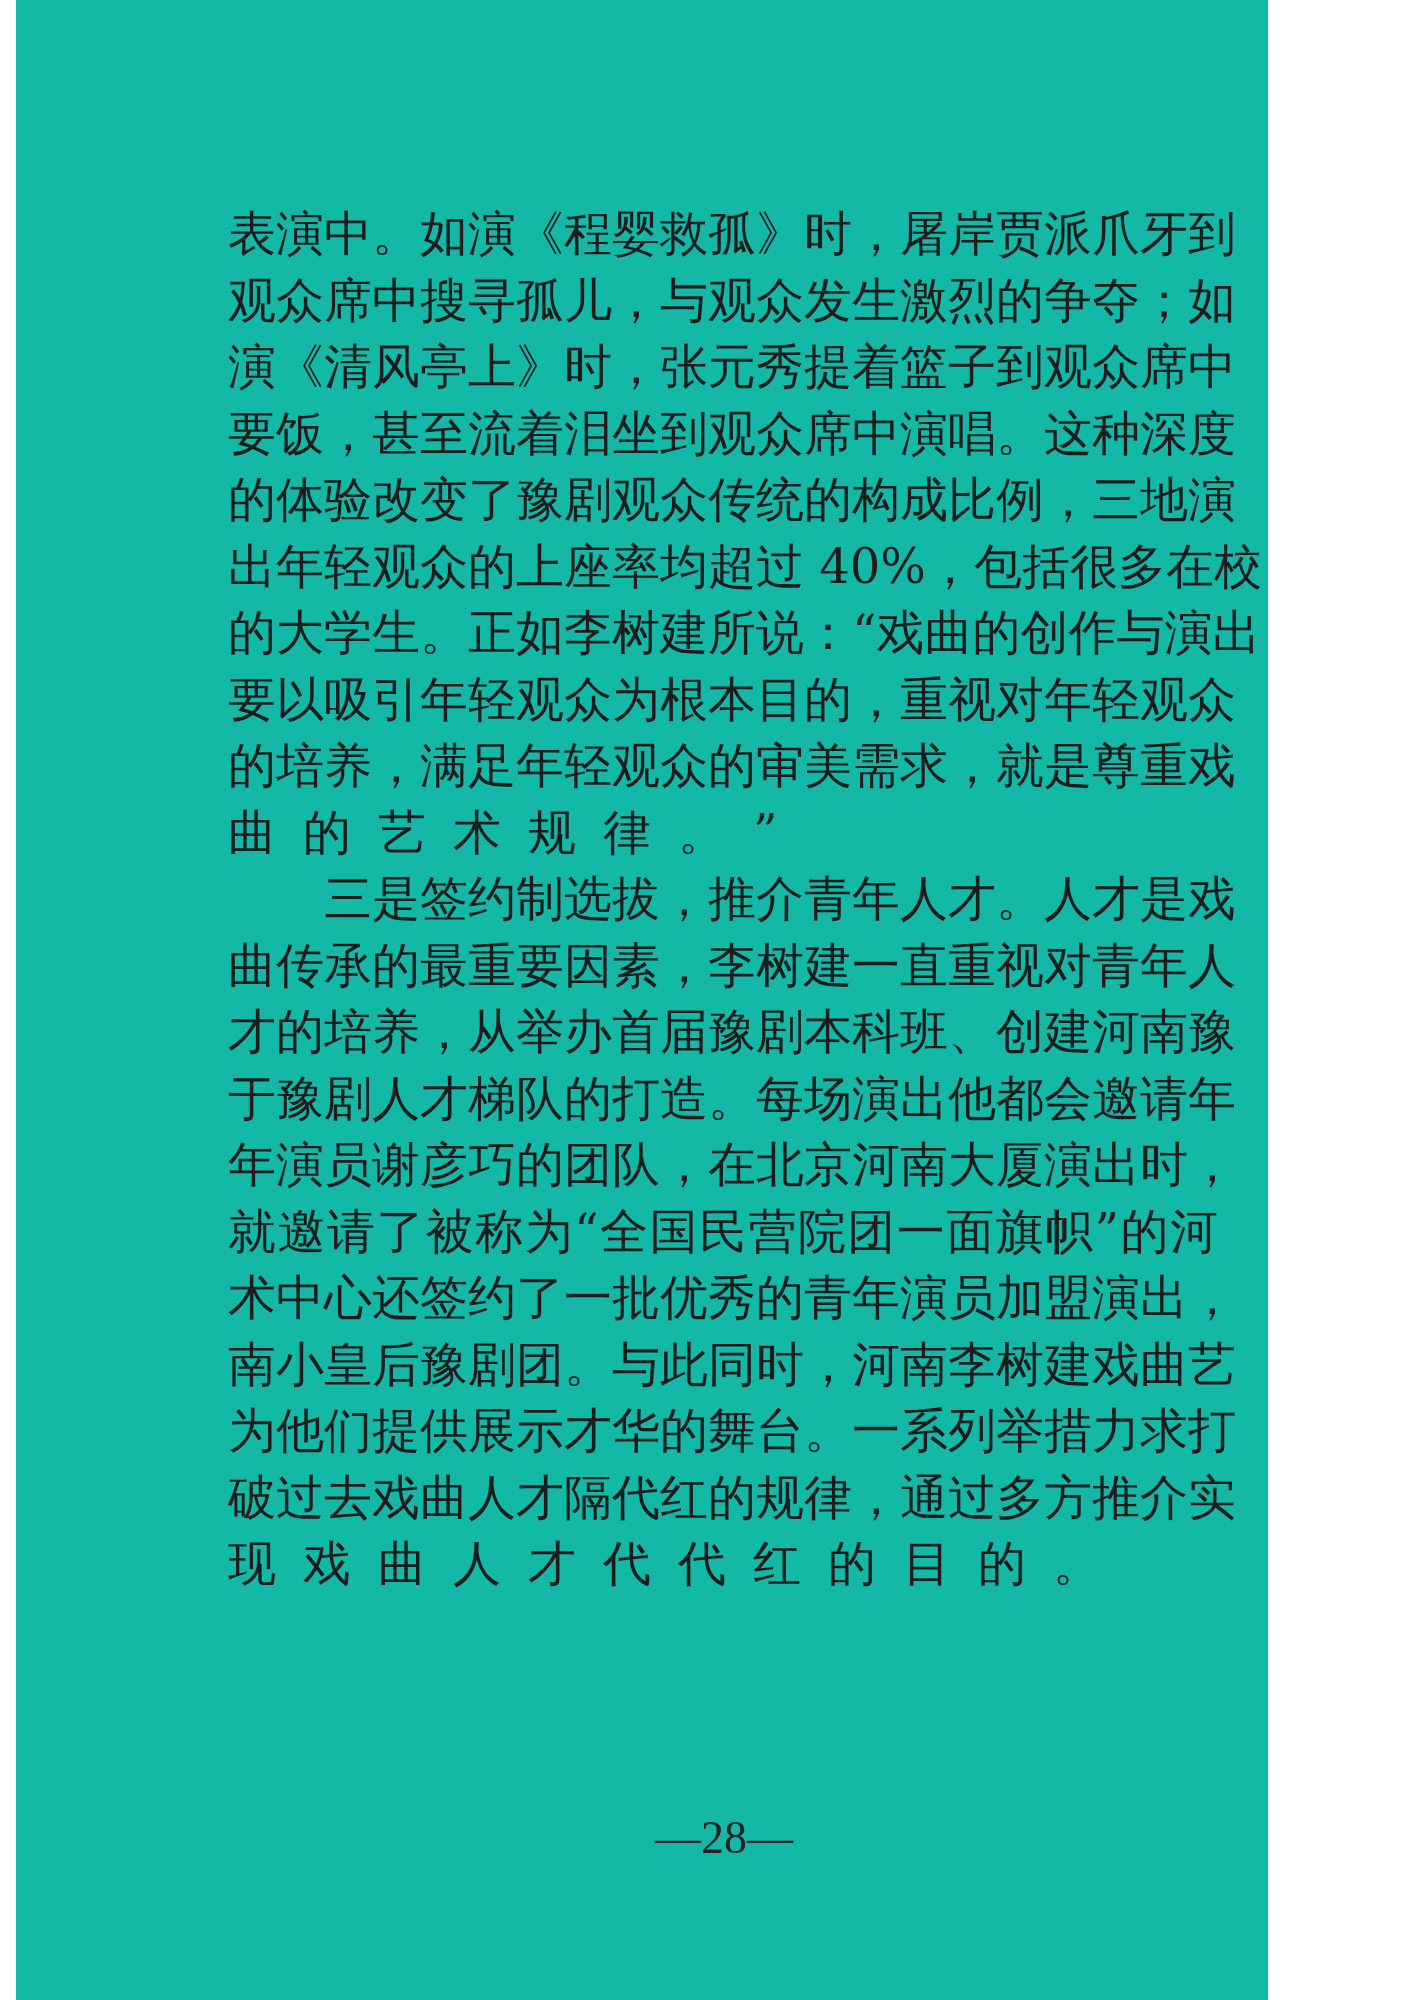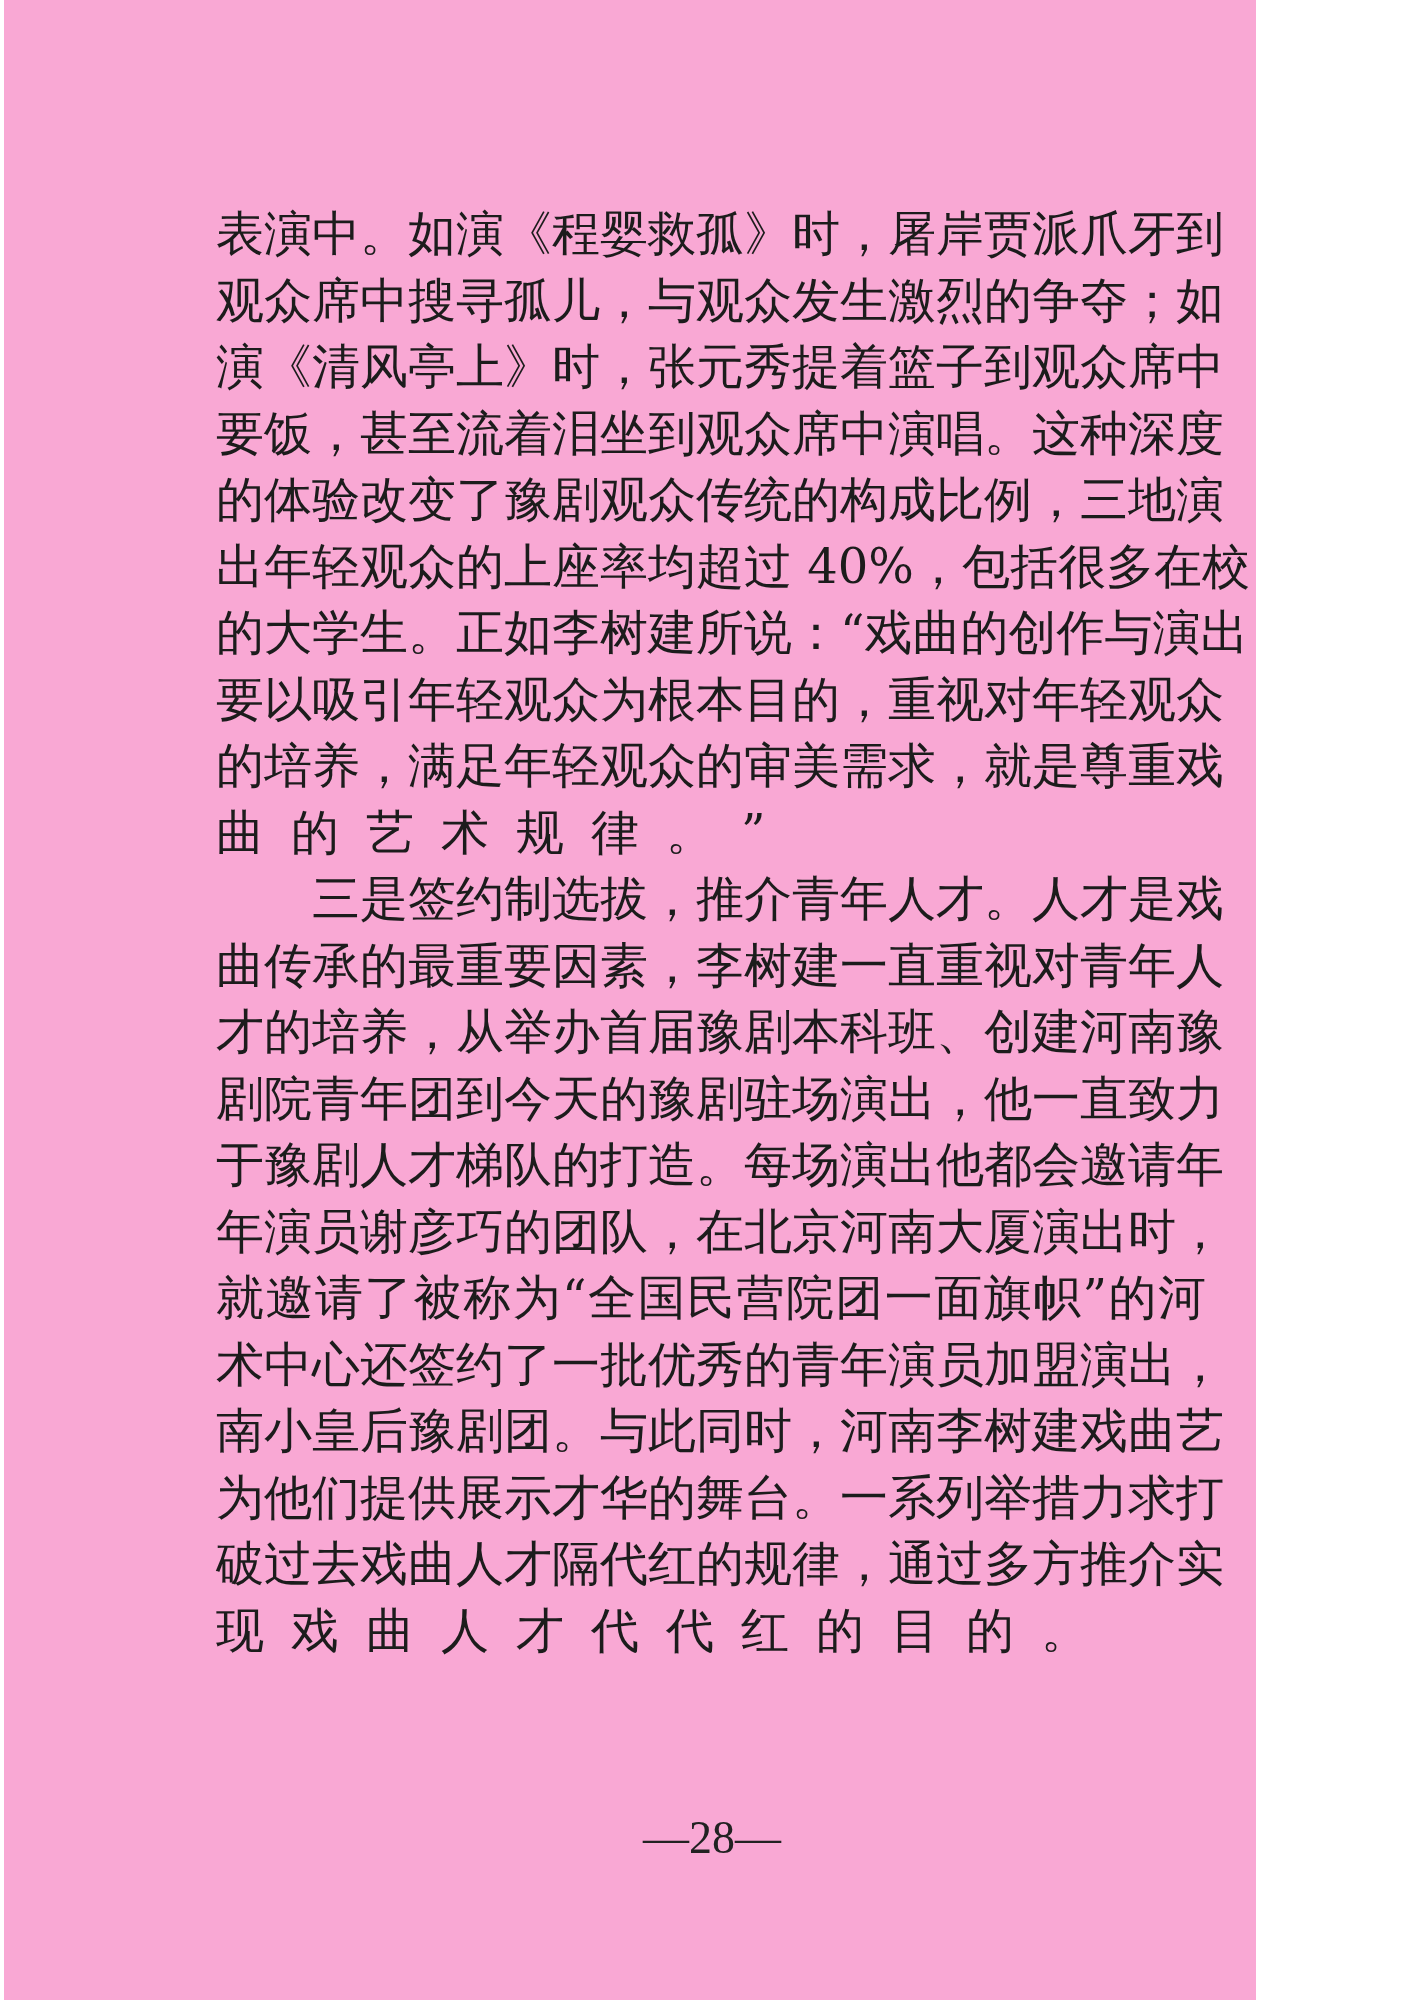--- a/index.html
+++ b/index.html
@@ -10,24 +10,24 @@
     body {
       width: 1416px;
       height: 2000px;
       position: relative;
       overflow: hidden;
       font-family: "DejaVu Serif", "Liberation Serif", serif;
       color: #1a1a1a;
     }
     .page {
       position: absolute;
-      left: 4px; top: 0;
+      left: 16px; top: 0;
       width: 1252px;
       height: 2000px;
-      background: #f9a8d4;
+      background: #14b8a6;
     }
     .text-block {
       position: absolute;
       left: 212px;
       top: 200px;
       width: 990px;
     }
     .line {
       position: relative;
       height: 66.5px;
@@ -75,21 +75,20 @@
     <div class="line">的体验改变了豫剧观众传统的构成比例，三地演</div>
     <div class="line">出年轻观众的上座率均超过 40%，包括很多在校</div>
     <div class="line">的大学生。正如李树建所说：“戏曲的创作与演出</div>
     <div class="line">要以吸引年轻观众为根本目的，重视对年轻观众</div>
     <div class="line">的培养，满足年轻观众的审美需求，就是尊重戏</div>
     <div class="line last">曲的艺术规律。”</div>
 
     <div class="line indent"><span class="bold">三是签约制选拔，推介青年人才。</span><span>人才是戏</span></div>
     <div class="line">曲传承的最重要因素，李树建一直重视对青年人</div>
     <div class="line">才的培养，从举办首届豫剧本科班、创建河南豫</div>
-    <div class="line">剧院青年团到今天的豫剧驻场演出，他一直致力</div>
     <div class="line">于豫剧人才梯队的打造。每场演出他都会邀请年</div>
     <div class="line">年演员谢彦巧的团队，在北京河南大厦演出时，</div>
     <div class="line">就邀请了被称为“全国民营院团一面旗帜”的河</div>
     <div class="line">术中心还签约了一批优秀的青年演员加盟演出，</div>
     <div class="line">南小皇后豫剧团。与此同时，河南李树建戏曲艺</div>
     <div class="line">为他们提供展示才华的舞台。一系列举措力求打</div>
     <div class="line">破过去戏曲人才隔代红的规律，通过多方推介实</div>
     <div class="line last">现戏曲人才代代红的目的。</div>
 
   </div>

